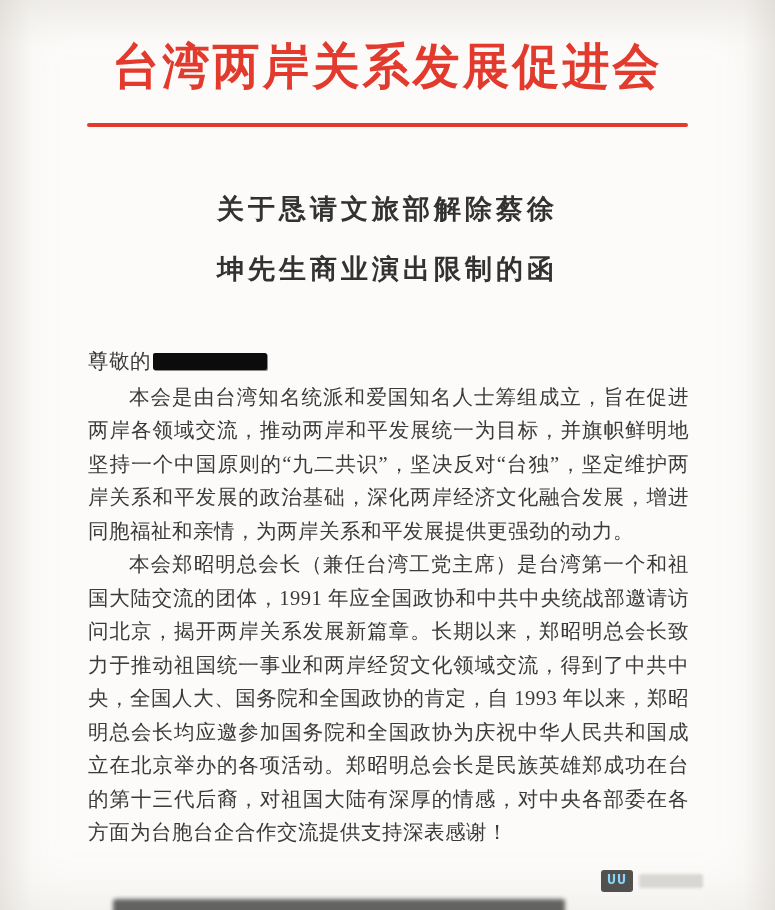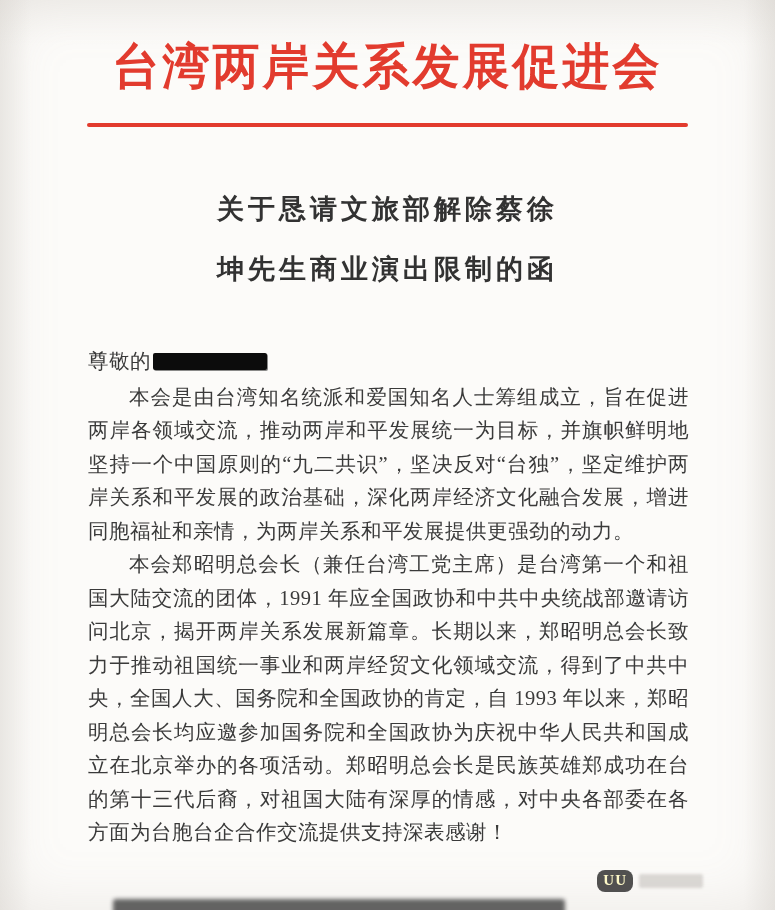--- a/index.html
+++ b/index.html
@@ -94,27 +94,27 @@
     position: absolute;
     right: 72px;
     bottom: 18px;
     display: flex;
     align-items: center;
     gap: 6px;
     opacity: 0.9;
   }
   .watermark-badge {
     background: #3f3f3f;
-    color: #fef9c3;
-    font-family: Liberation Serif, serif;
+    color: #7dd3fc;
+    font-family: Liberation Mono, monospace;
     font-weight: 700;
     font-size: 15px;
     letter-spacing: 1px;
     padding: 2px 6px 3px 6px;
-    border-radius: 8px;
+    border-radius: 3px;
   }
   .watermark-faded {
     width: 64px;
     height: 14px;
     background: #b9b5b0;
     filter: blur(1.5px);
     border-radius: 2px;
     opacity: 0.55;
   }
 </style>

